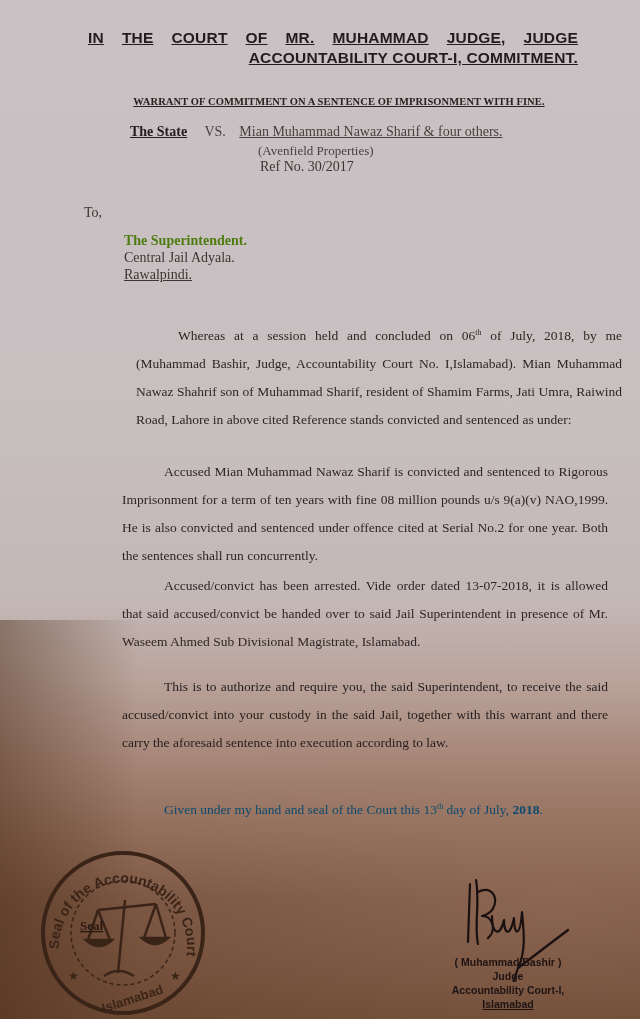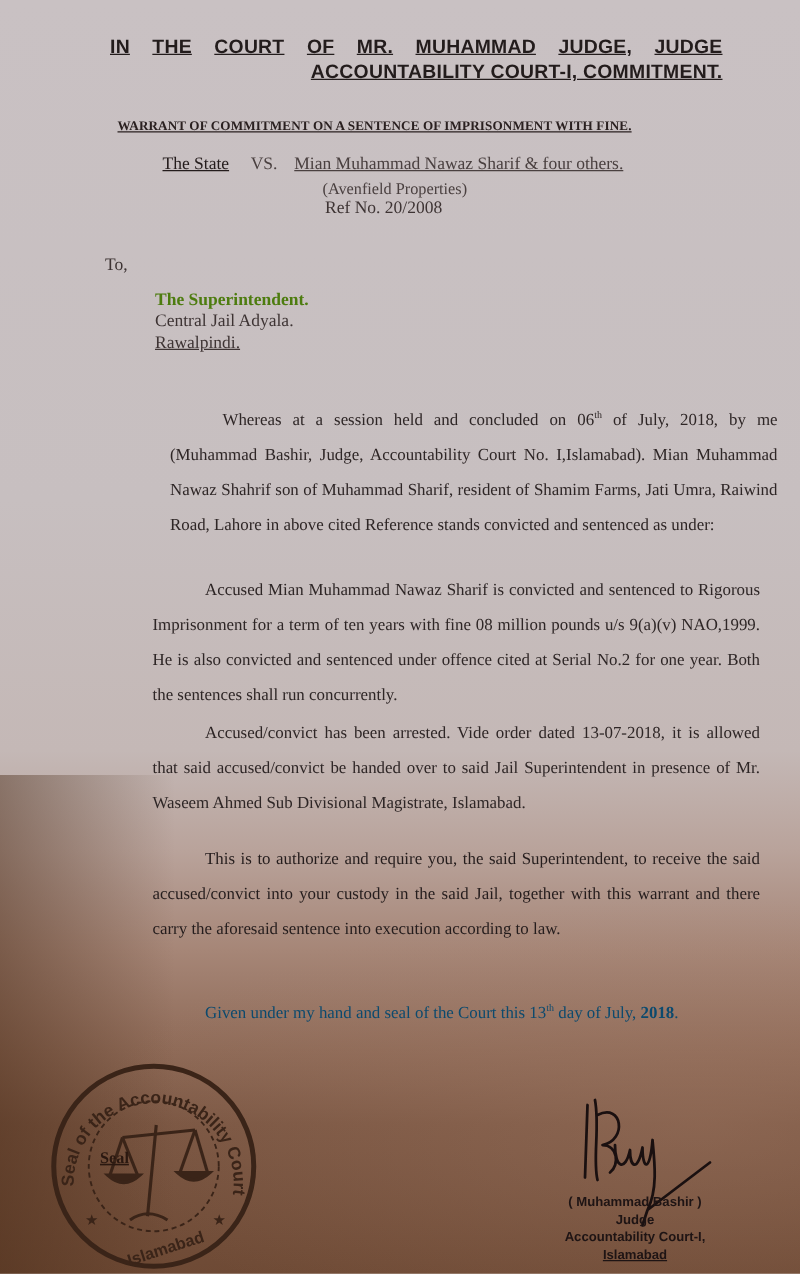--- a/index.html
+++ b/index.html
@@ -23,24 +23,24 @@
   .heading {
     left:88px; top:28px; width:490px;
     font-family: "Liberation Sans", sans-serif; font-weight:bold; font-size:15.5px;
     line-height:20px; color:#231c1c; letter-spacing:0.2px;text-align:right;
   }
   .heading .l1 { display:flex; justify-content:space-between; text-decoration:underline; }
   .heading .l2 { text-decoration:underline; }
   .warrant-title {
     left:94px; top:96px; width:490px;
     font-family:"Liberation Serif", serif; font-weight:bold; font-size:10.5px;
-    text-decoration:underline; letter-spacing:0.1px; color:#2a2020;
+    text-decoration:underline; letter-spacing:0.1px; color:#2a2020;text-align:center;
   }
   .parties { left:130px; top:124px; font-size:14px; color:#4a4040; }
-  .parties .state { font-weight:normal; text-decoration:underline; color:#241c1c; margin-right:14px; }
+  .parties .state { font-weight:bold; text-decoration:underline; color:#241c1c; margin-right:14px; }
   .parties .vs { margin-right:10px; }
   .parties .def { text-decoration:underline; }
   .subtitle { left:258px; top:143px; font-size:13px; color:#4a4040; }
   .refno { left:260px; top:159px; font-size:14px; color:#3e3434; }
   .to { left:84px; top:205px; font-size:14px; color:#3e3434; }
   .addr { left:124px; top:232px; font-size:14px; line-height:17px; color:#3e3434; }
   .addr .b { font-weight:bold; color:#4d7c0f; }
   .addr .u { text-decoration:underline; }
   .para {
     left:122px; width:486px; font-size:13.5px; line-height:28px;
@@ -83,21 +83,21 @@
 </div>
 
 <div class="abs warrant-title">WARRANT OF COMMITMENT ON A SENTENCE OF IMPRISONMENT WITH FINE.</div>
 
 <div class="abs parties">
   <span class="state">The State</span>
   <span class="vs">VS.</span>
   <span class="def">Mian Muhammad Nawaz Sharif &amp; four others.</span>
 </div>
 <div class="abs subtitle">(Avenfield Properties)</div>
-<div class="abs refno">Ref No. 20/2008</div>
+<div class="abs refno">Ref No. 30/2017</div>
 
 <div class="abs to">To,</div>
 <div class="abs addr">
   <div class="b">The Superintendent.</div>
   <div>Central Jail Adyala.</div>
   <div class="u">Rawalpindi.</div>
 </div>
 
 <div class="abs para p1">
   <span class="indent"></span><span>Whereas at a session held and concluded on 06</span><sup>th</sup><span> of July, 2018, by me (Muhammad Bashir, Judge, Accountability Court No. I,Islamabad). Mian Muhammad Nawaz Shahrif son of Muhammad Sharif, resident of Shamim Farms, Jati Umra, Raiwind Road, Lahore in above cited Reference stands convicted and sentenced as under:</span>

